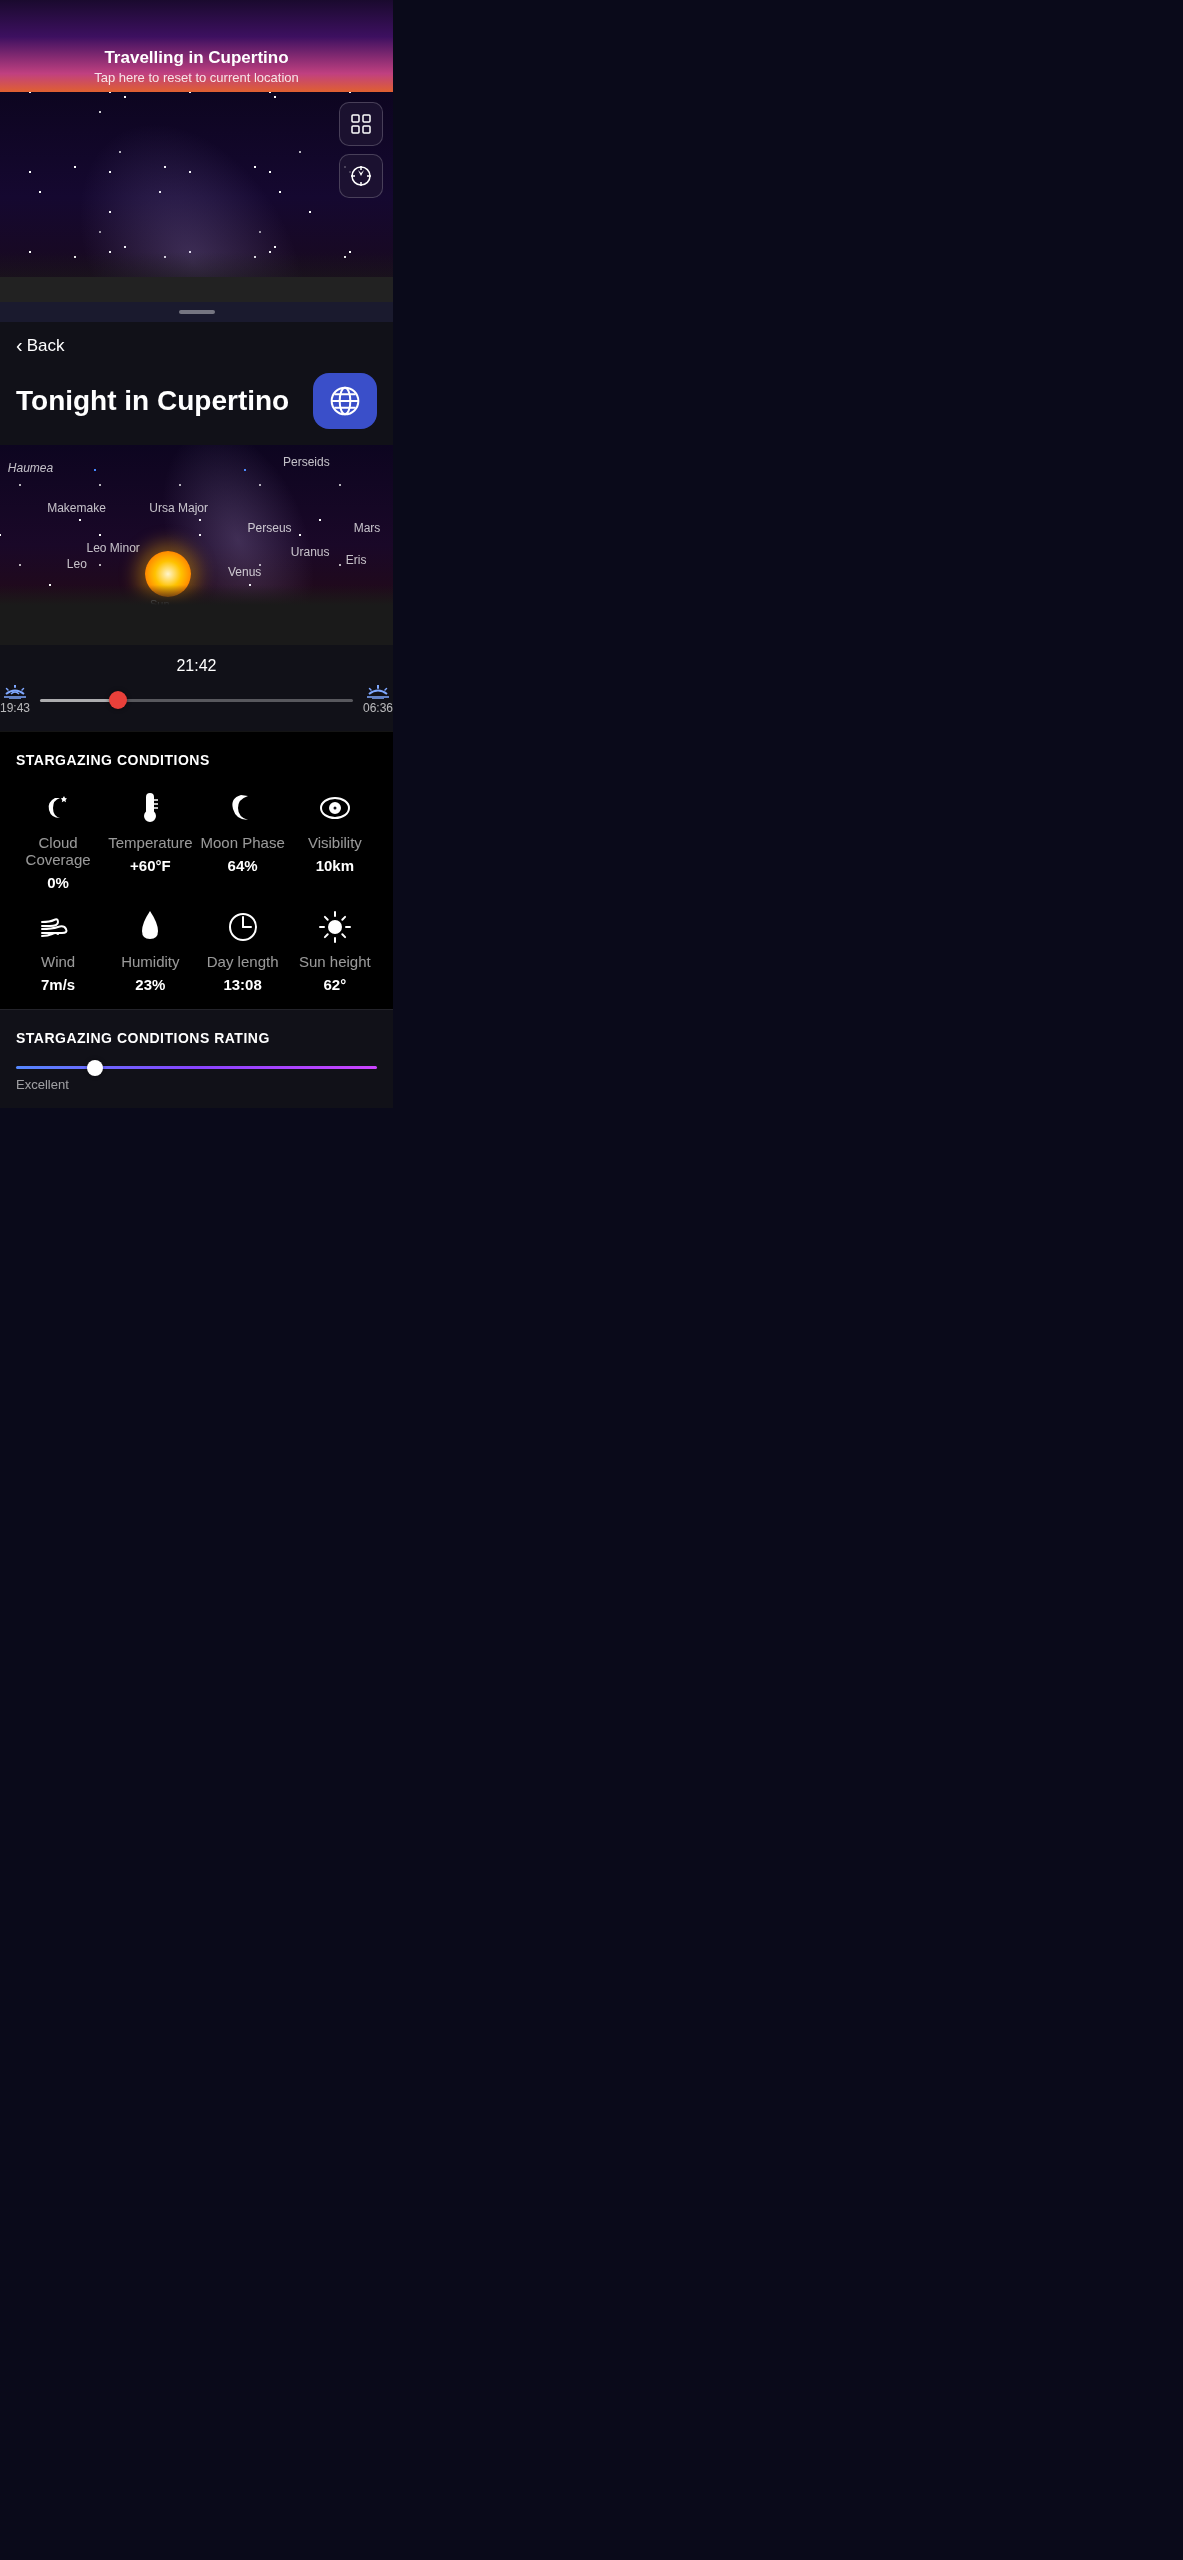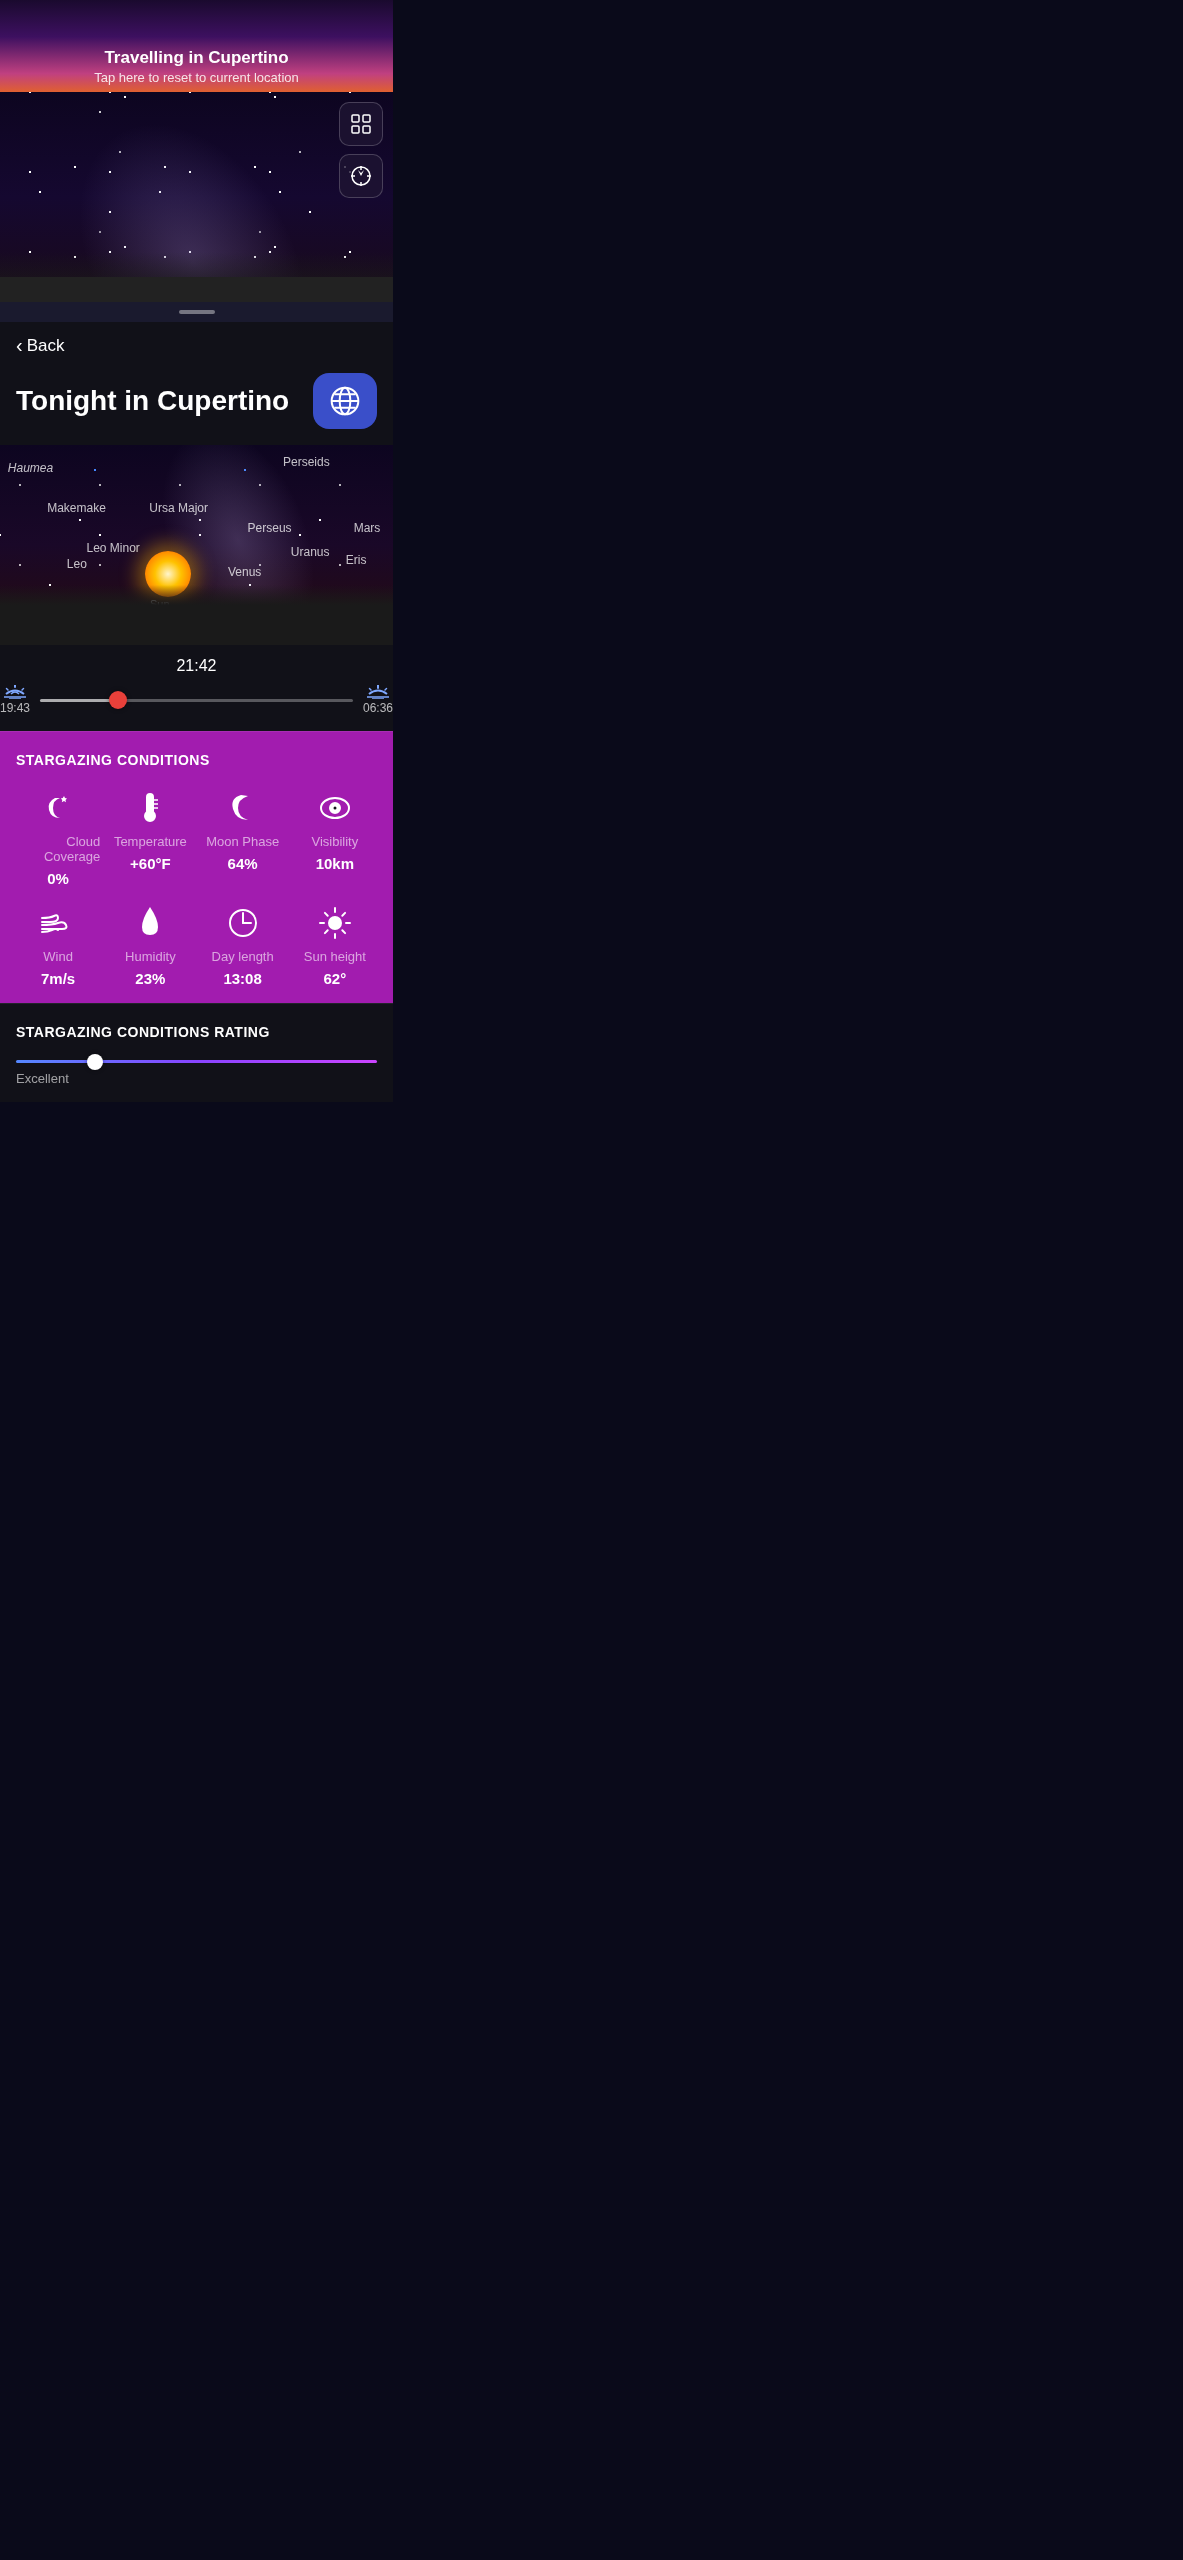--- a/index.html
+++ b/index.html
@@ -359,21 +359,21 @@
       border-radius: 50%;
       background: #e8403a;
       top: 50%;
       left: 25%;
       transform: translate(-50%, -50%);
       box-shadow: 0 0 4px rgba(0,0,0,0.5);
     }
 
     
     .conditions-section {
-      background: #a21caf;
+      background: #000000;
       padding: 20px 16px 16px;
       border-top: 1px solid rgba(255,255,255,0.08);
     }
 
     .section-title {
       font-size: 14px;
       font-weight: 800;
       letter-spacing: 0.5px;
       color: #fff;
       margin-bottom: 20px;
@@ -396,23 +396,23 @@
       width: 40px;
       height: 40px;
       display: flex;
       align-items: center;
       justify-content: center;
       font-size: 26px;
       color: #fff;
     }
 
     .condition-label {
-      font-size: 13px;
+      font-size: 15px;
       color: rgba(255,255,255,0.6);
-      text-align: right;
+      text-align: center;
     }
 
     .condition-value {
       font-size: 15px;
       font-weight: 700;
       color: #fff;
     }
 
     
     .rating-section {

